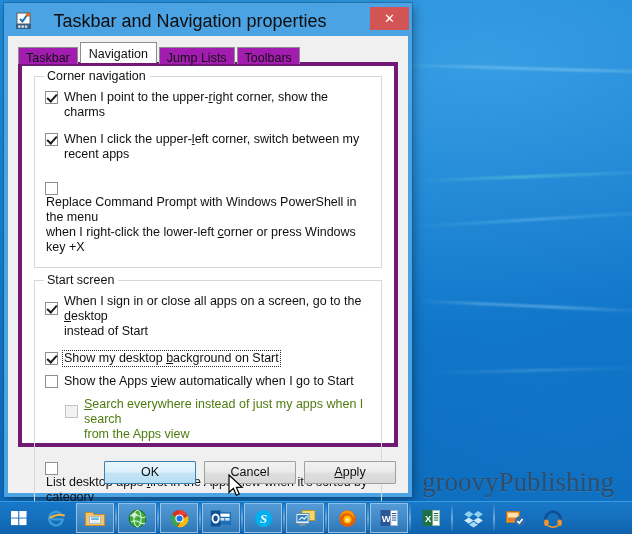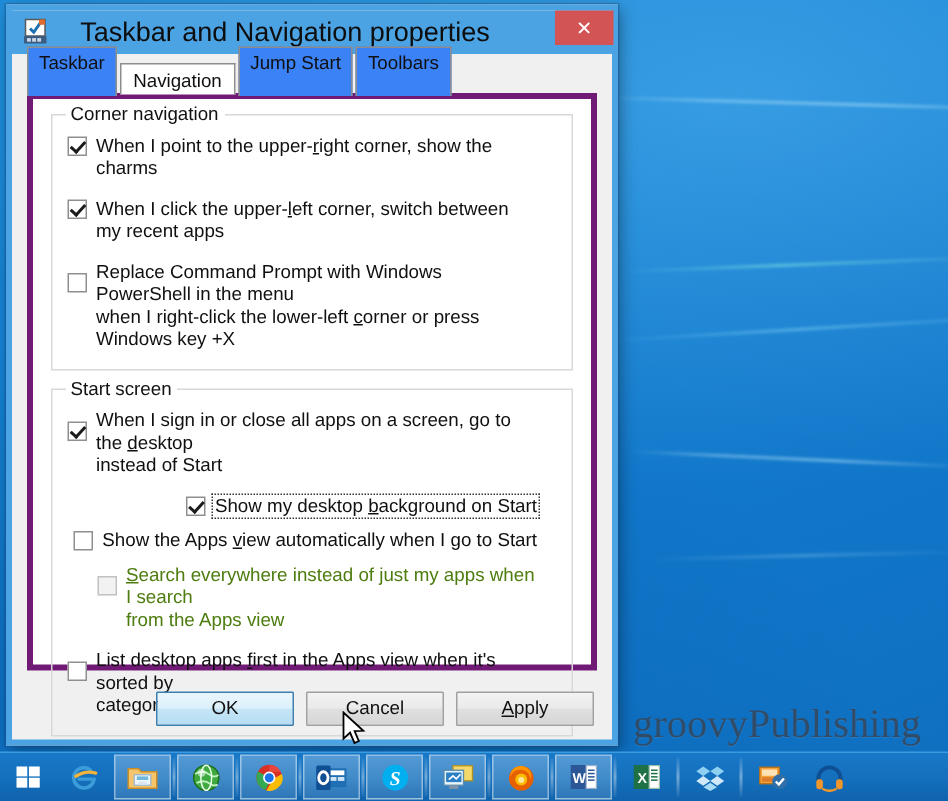--- a/index.html
+++ b/index.html
@@ -113,25 +113,25 @@
     position: relative;
     margin: 6px 0 0 10px;
     height: 21px;
     display: flex;
     align-items: flex-end;
     z-index: 3;
   }
   .tab {
     font-size: 12.5px;
     color: #101010;
-    background: #3b82f6;
+    background: #a21caf;
     border: 1px solid #8d8d8d;
     border-bottom: none;
     padding: 2px 7px 2px 7px;
-    height: 33px;
+    height: 17px;
     line-height: 17px;
     margin-right: 2px;
     cursor: default;
     box-sizing: border-box;
     position: relative;
     top: 1px;
   }
   .tab.active {
     background: #ffffff;
     height: 21px;
@@ -170,26 +170,25 @@
     padding: 0 4px 0 3px;
     font-size: 12.5px;
     color: #111111;
     white-space: nowrap;
   }
 
   
   .checkrow {
     display: flex;
     align-items: flex-start;
-    margin: 0 12px 12px 0;
+    margin: 0 0 12px 0;
     cursor: default;
-    justify-content: flex-end;
   }
   .checkrow.tight { margin-bottom: 8px; }
-  .checkrow.last { margin-bottom: 2px; }
+  .checkrow.last { margin-bottom: 2px; flex-direction: column; }
   .checkrow.indent { margin-left: 20px; }
 
   .cbox {
     width: 13px;
     height: 13px;
     min-width: 13px;
     border: 1px solid #8f8f8f;
     background: #ffffff;
     box-sizing: border-box;
     margin-right: 5px;
@@ -329,21 +328,21 @@
           <rect x="9.8" y="13.4" width="2.6" height="2.4" fill="#c9d6e3"></rect>
         </svg>
       </span>
       <div id="title-text">Taskbar and Navigation properties</div>
       <div id="close-button">✕</div>
     </div>
 
     <div id="tabstrip">
       <div class="tab">Taskbar</div>
       <div class="tab active">Navigation</div>
-      <div class="tab">Jump Start</div>
+      <div class="tab">Jump Lists</div>
       <div class="tab">Toolbars</div>
     </div>
 
     <div id="tabpage">
 
       <div class="groupbox">
         <div class="legend">Corner navigation</div>
 
         <div class="checkrow">
           <span class="cbox checked"></span>

